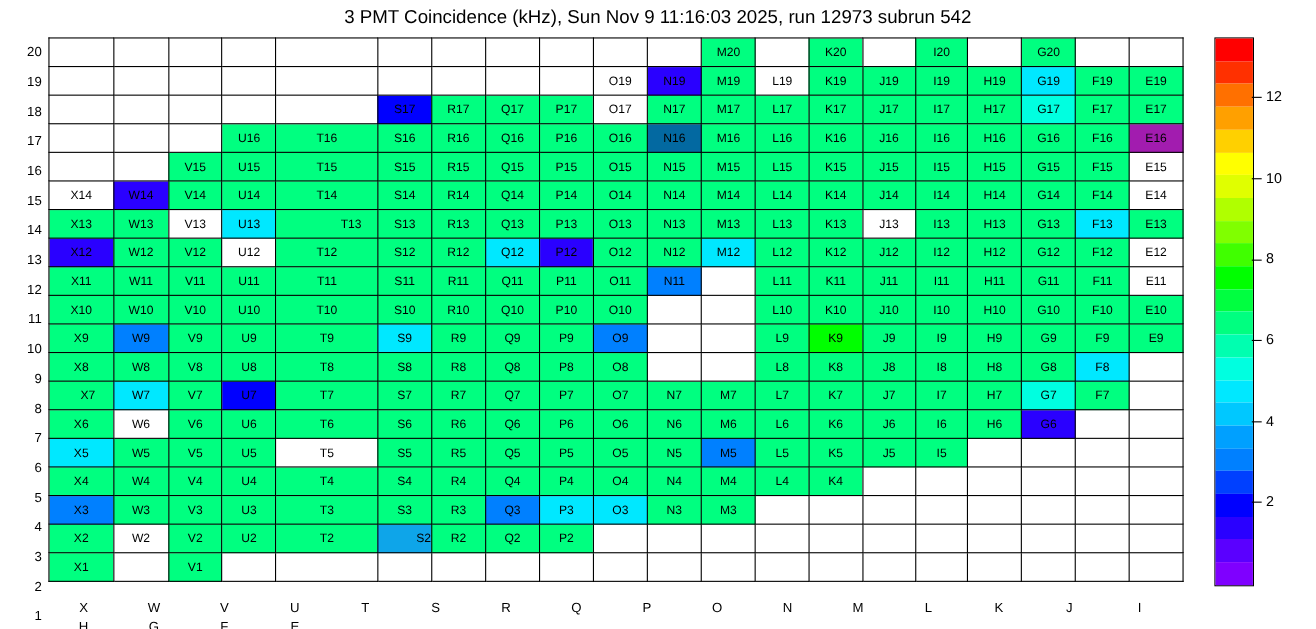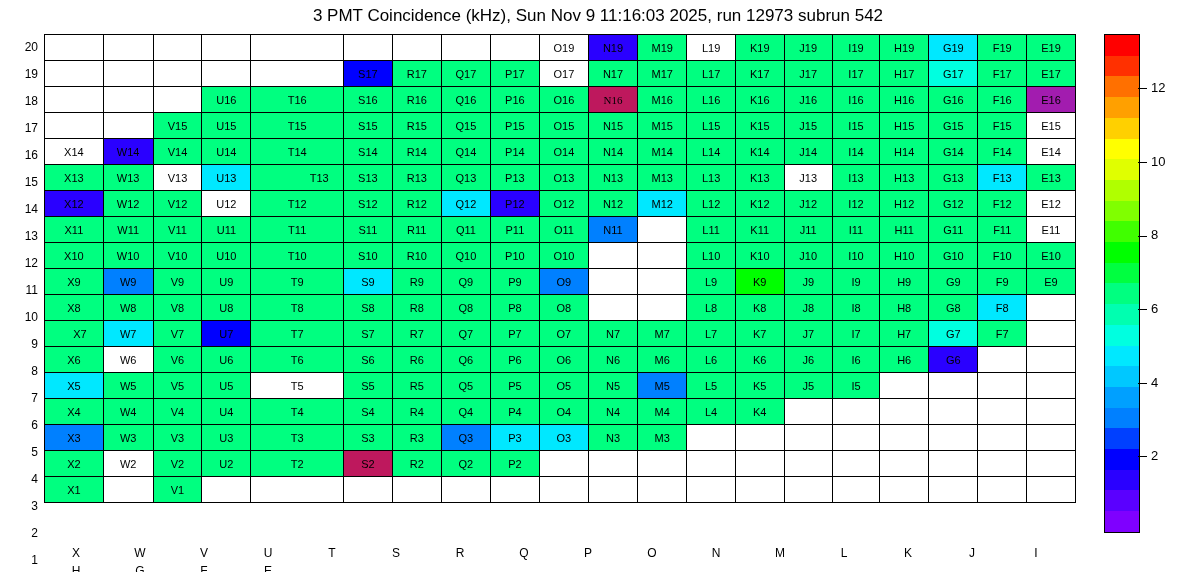--- a/index.html
+++ b/index.html
@@ -53,20 +53,42 @@
           <tr>
             <td class="empty"></td>
             <td class="empty"></td>
             <td class="empty"></td>
             <td class="empty"></td>
             <td class="empty"></td>
             <td class="empty"></td>
             <td class="empty"></td>
             <td class="empty"></td>
             <td class="empty"></td>
+            <td class="empty"></td>
+            <td class="empty"></td>
+            <td style="background: rgb(0, 255, 128);">M20</td>
+            <td class="empty"></td>
+            <td style="background: rgb(0, 255, 128);">K20</td>
+            <td class="empty"></td>
+            <td style="background: rgb(0, 255, 128);">I20</td>
+            <td class="empty"></td>
+            <td style="background: rgb(0, 255, 128);">G20</td>
+            <td class="empty"></td>
+            <td class="empty"></td>
+          </tr>
+          <tr>
+            <td class="empty"></td>
+            <td class="empty"></td>
+            <td class="empty"></td>
+            <td class="empty"></td>
+            <td class="empty"></td>
+            <td class="empty"></td>
+            <td class="empty"></td>
+            <td class="empty"></td>
+            <td class="empty"></td>
             <td style="background: rgb(255, 255, 255);">O19</td>
             <td style="background: rgb(42, 0, 255);">N19</td>
             <td style="background: rgb(0, 255, 128);">M19</td>
             <td style="background: rgb(255, 255, 255);">L19</td>
             <td style="background: rgb(0, 255, 128);">K19</td>
             <td style="background: rgb(0, 255, 128);">J19</td>
             <td style="background: rgb(0, 255, 128);">I19</td>
             <td style="background: rgb(0, 255, 128);">H19</td>
             <td style="background: rgb(0, 232, 255);">G19</td>
             <td style="background: rgb(0, 255, 128);">F19</td>
@@ -98,21 +120,21 @@
             <td class="empty"></td>
             <td class="empty"></td>
             <td class="empty"></td>
             <td style="background: rgb(0, 255, 128);">U16</td>
             <td style="background: rgb(0, 255, 128);">T16</td>
             <td style="background: rgb(0, 255, 128);">S16</td>
             <td style="background: rgb(0, 255, 128);">R16</td>
             <td style="background: rgb(0, 255, 128);">Q16</td>
             <td style="background: rgb(0, 255, 128);">P16</td>
             <td style="background: rgb(0, 255, 128);">O16</td>
-            <td style="background: #be185d; font-family: Liberation Serif, serif;">N16</td>
+            <td style="background: #0369a1;">N16</td>
             <td style="background: rgb(0, 255, 128);">M16</td>
             <td style="background: rgb(0, 255, 128);">L16</td>
             <td style="background: rgb(0, 255, 128);">K16</td>
             <td style="background: rgb(0, 255, 128);">J16</td>
             <td style="background: rgb(0, 255, 128);">I16</td>
             <td style="background: rgb(0, 255, 128);">H16</td>
             <td style="background: rgb(0, 255, 128);">G16</td>
             <td style="background: rgb(0, 255, 128);">F16</td>
             <td style="background: #a21caf;">E16</td>
           </tr>
@@ -401,21 +423,21 @@
             <td class="empty"></td>
             <td class="empty"></td>
             <td class="empty"></td>
           </tr>
           <tr>
             <td style="background: rgb(0, 255, 128);">X2</td>
             <td style="background: rgb(255, 255, 255);">W2</td>
             <td style="background: rgb(0, 255, 128);">V2</td>
             <td style="background: rgb(0, 255, 128);">U2</td>
             <td style="background: rgb(0, 255, 128);">T2</td>
-            <td style="background: #be185d;">S2</td>
+            <td style="background: #0ea5e9; text-align: right;">S2</td>
             <td style="background: rgb(0, 255, 128);">R2</td>
             <td style="background: rgb(0, 255, 128);">Q2</td>
             <td style="background: rgb(0, 255, 128);">P2</td>
             <td class="empty"></td>
             <td class="empty"></td>
             <td class="empty"></td>
             <td class="empty"></td>
             <td class="empty"></td>
             <td class="empty"></td>
             <td class="empty"></td>

